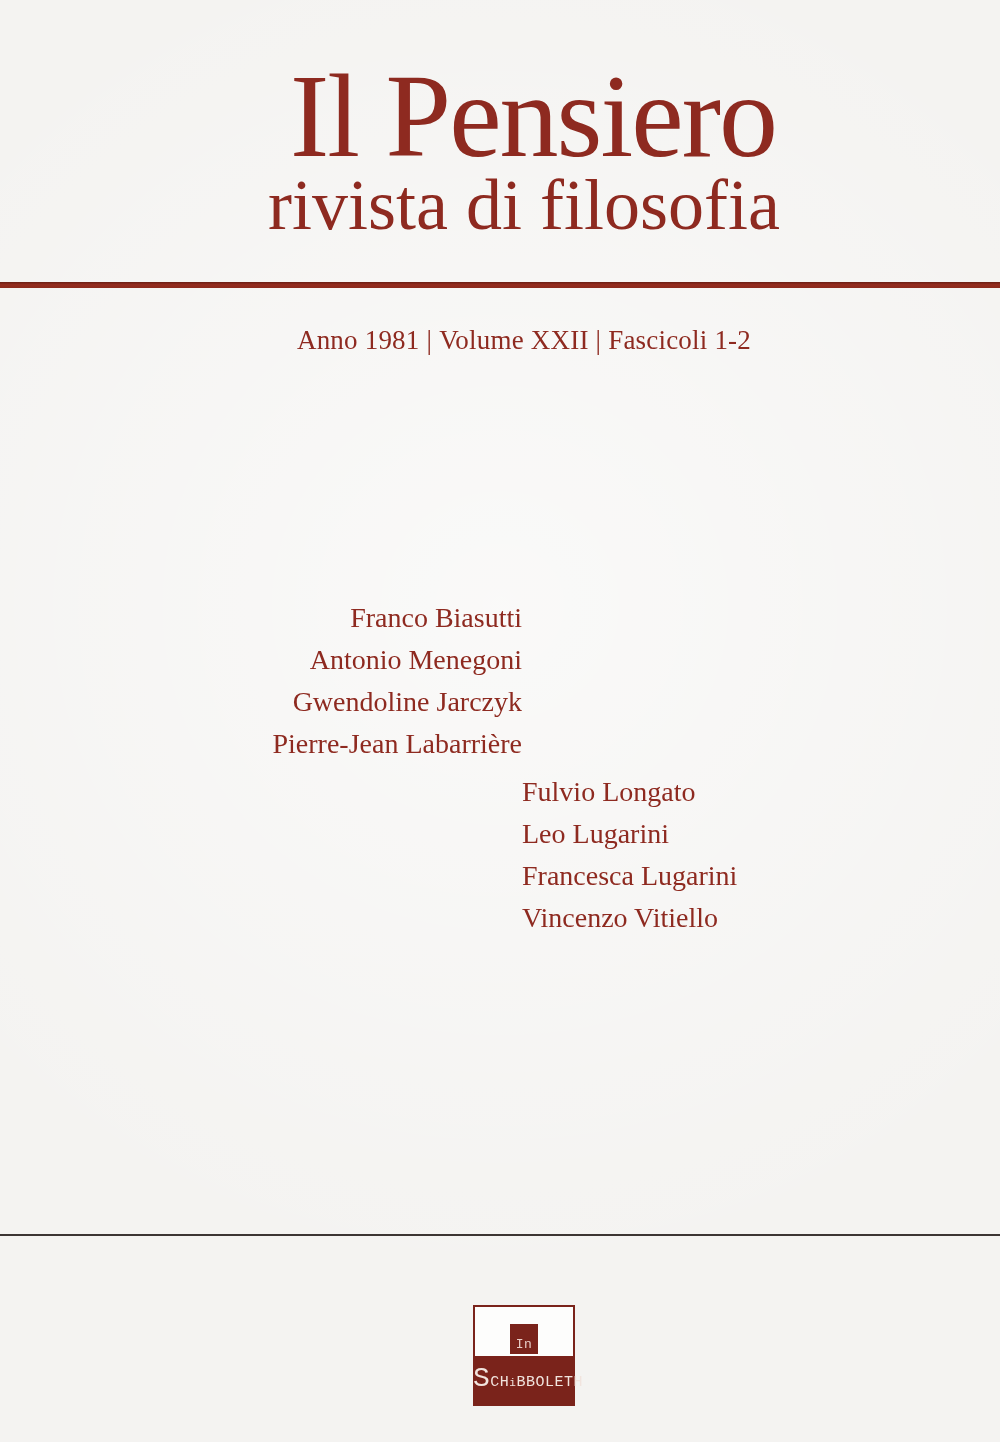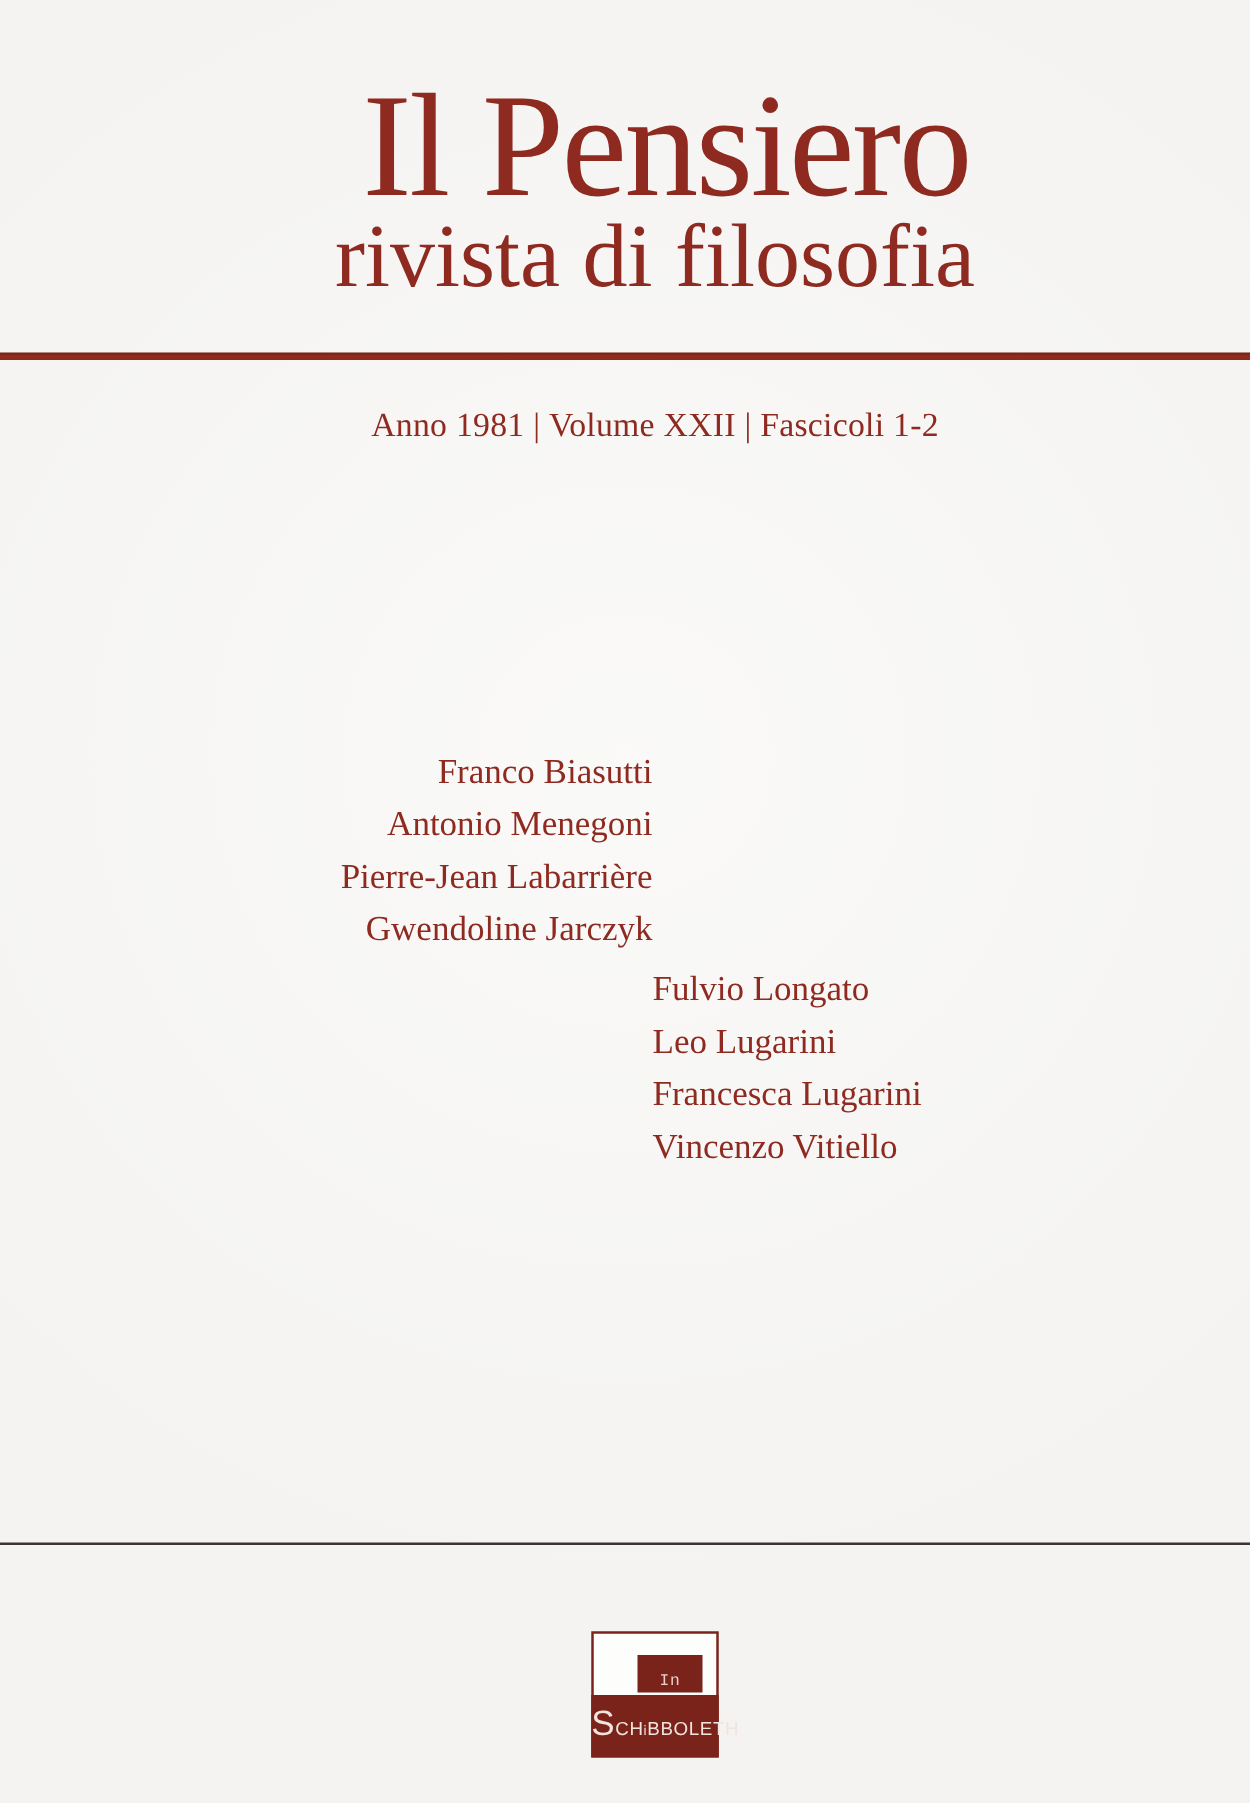--- a/index.html
+++ b/index.html
@@ -94,21 +94,21 @@
     top: 1305px;
     width: 102px;
     height: 101px;
     border: 2px solid var(--logo-red);
     background: #fdfdfc;
   }
   .logo-mark {
     position: absolute;
     left: calc(50% - 14px);
     top: 17px;
-    width: 52px;
+    width: 28px;
     height: 30px;
     background: var(--logo-red);
     display: flex;
     align-items: flex-end;
     justify-content: center;
   }
   .logo-mark-text {
     font-family: "Liberation Mono", "DejaVu Sans Mono", monospace;
     font-size: 13px;
     line-height: 1;
@@ -120,21 +120,21 @@
     position: absolute;
     left: -2px;
     right: -2px;
     bottom: -2px;
     height: 50px;
     background: var(--logo-red);
     text-align: center;
     line-height: 46px;
     white-space: nowrap;
     color: var(--logo-text);
-    font-family: Liberation Sans, sans-serif;
+    font-family: Liberation Mono, monospace;
     margin-top: 36px;
   }
   .logo-band span { vertical-align: baseline; }
   .logo-initial { font-size: 28px; letter-spacing: 0.5px; }
   .logo-caps    { font-size: 15px; letter-spacing: 0.5px; }
   .logo-small-i { font-size: 11px; letter-spacing: 0.5px; }
 </style>
 </head>
 <body>
 
@@ -148,22 +148,22 @@
 
   <div class="centered issue-line">
     <span>Anno 1981</span><span class="sep">|</span><span>Volume XXII</span><span class="sep">|</span><span>Fascicoli 1-2</span>
   </div>
 
   <div class="authors">
     <div class="authors-group-right">
 
     <div class="author">Franco Biasutti</div>
         <div class="author">Antonio Menegoni</div>
+        <div class="author">Gwendoline Jarczyk</div>
         <div class="author">Pierre-Jean Labarrière</div>
-        <div class="author">Gwendoline Jarczyk</div>
       </div>
     <div class="authors-group-left">
 
     <div class="author">Fulvio Longato</div>
         <div class="author">Leo Lugarini</div>
         <div class="author">Francesca Lugarini</div>
         <div class="author">Vincenzo Vitiello</div>
       </div>
   </div>
 

